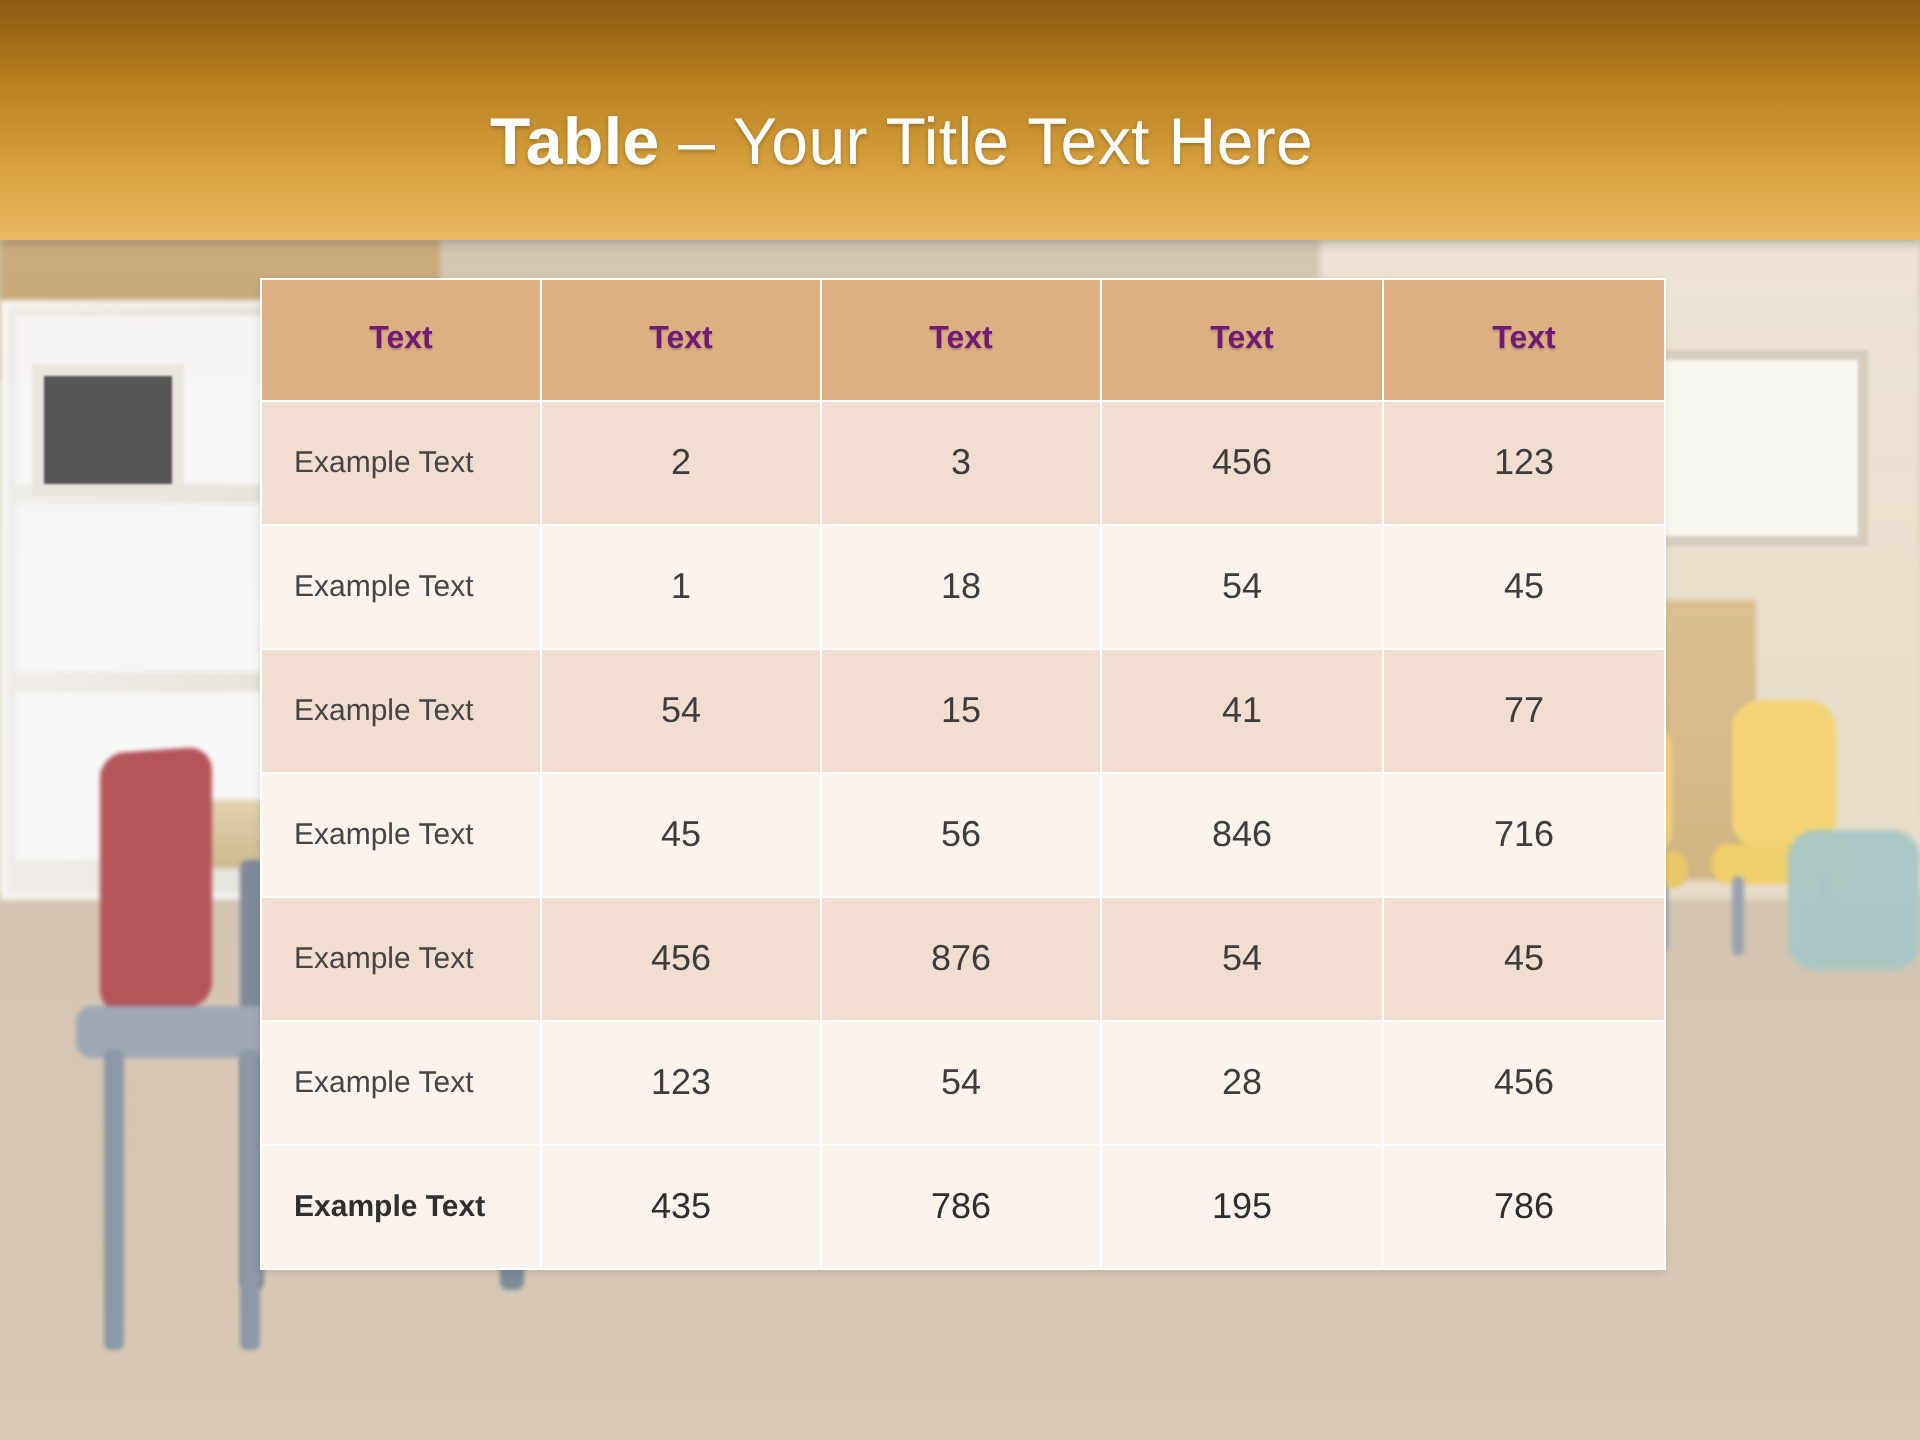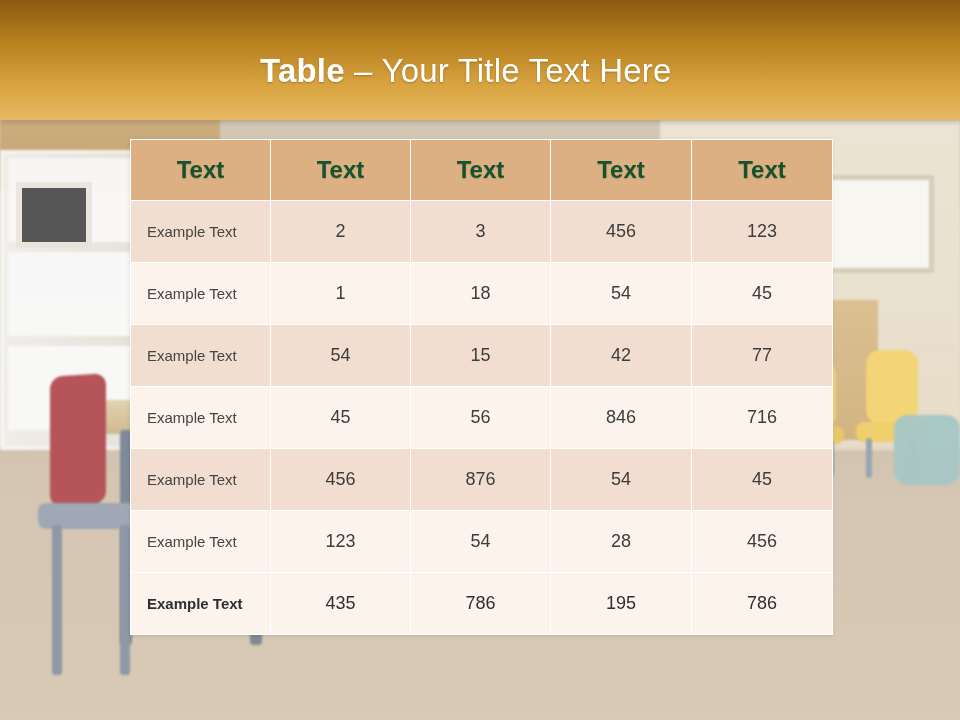--- a/index.html
+++ b/index.html
@@ -129,21 +129,21 @@
   
   .header {
     position: absolute;
     left: 0; top: 0;
     width: 960px; height: 120px;
     background: linear-gradient(to bottom, #8a5a12 0%, #b8801f 35%, #d9a441 72%, #e7b964 100%);
     box-shadow: 0 2px 5px rgba(0,0,0,0.18);
   }
   .title {
     position: absolute;
-    left: 260px;
+    left: 245px;
     top: 52px;
     color: #ffffff;
     font-size: 33px;
     letter-spacing: .2px;
     white-space: nowrap;
     text-shadow: 0 1px 2px rgba(0,0,0,0.25);
   }
   .title .strong { font-weight: bold; }
   .title .light { font-weight: normal; }
 
@@ -164,23 +164,23 @@
   th, td {
     border: 1px solid #ffffff;
     height: 59px;
     text-align: center;
     vertical-align: middle;
     font-size: 18px;
     color: #3d3d3d;
   }
   thead th {
     background: #dcb083;
-    color: #14532d;
+    color: #701a75;
     font-weight: bold;
-    font-size: 24px;
+    font-size: 16px;
     height: 58px;
     text-shadow: 0 1px 1px rgba(0,0,0,0.18);
   }
   td.label {
     text-align: left;
     padding-left: 16px;
     font-size: 15px;
     color: #454545;
   }
   tbody tr.odd td { background: #f2ded0; }
@@ -270,21 +270,21 @@
           <td class="label">Example Text</td>
           <td>1</td>
           <td>18</td>
           <td>54</td>
           <td>45</td>
         </tr>
         <tr class="odd">
           <td class="label">Example Text</td>
           <td>54</td>
           <td>15</td>
-          <td>42</td>
+          <td>41</td>
           <td>77</td>
         </tr>
         <tr class="even">
           <td class="label">Example Text</td>
           <td>45</td>
           <td>56</td>
           <td>846</td>
           <td>716</td>
         </tr>
         <tr class="odd">

